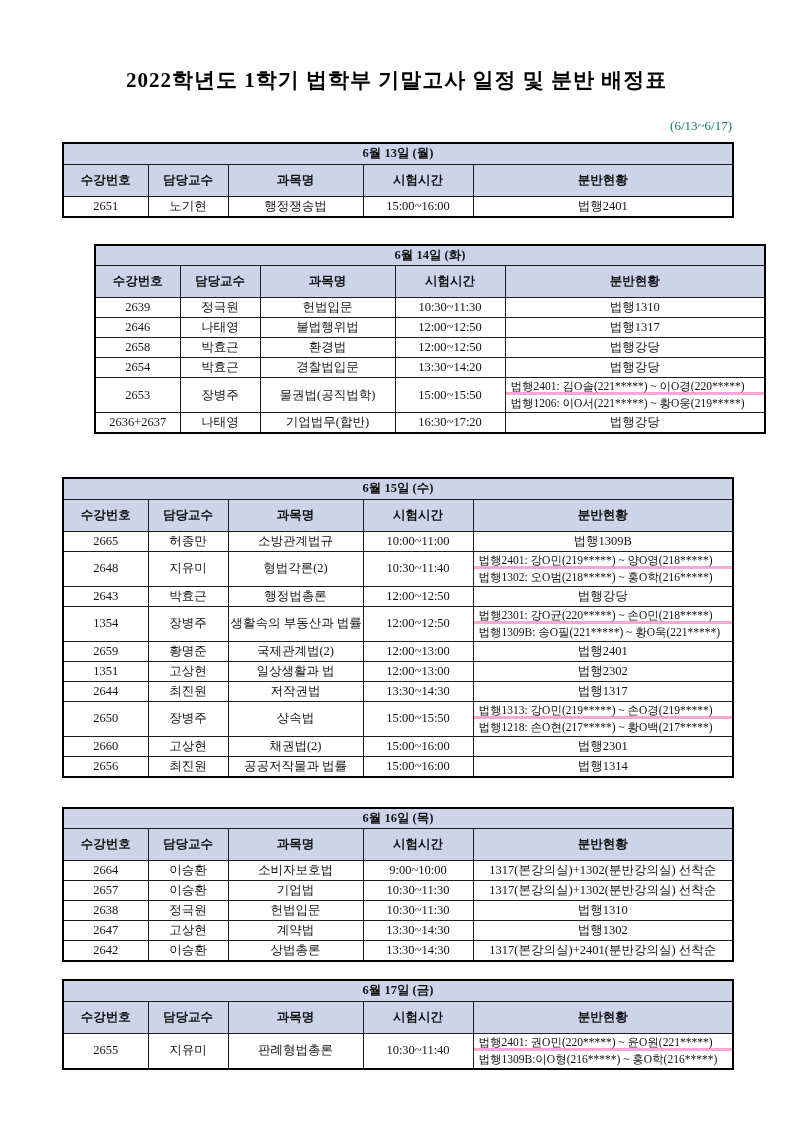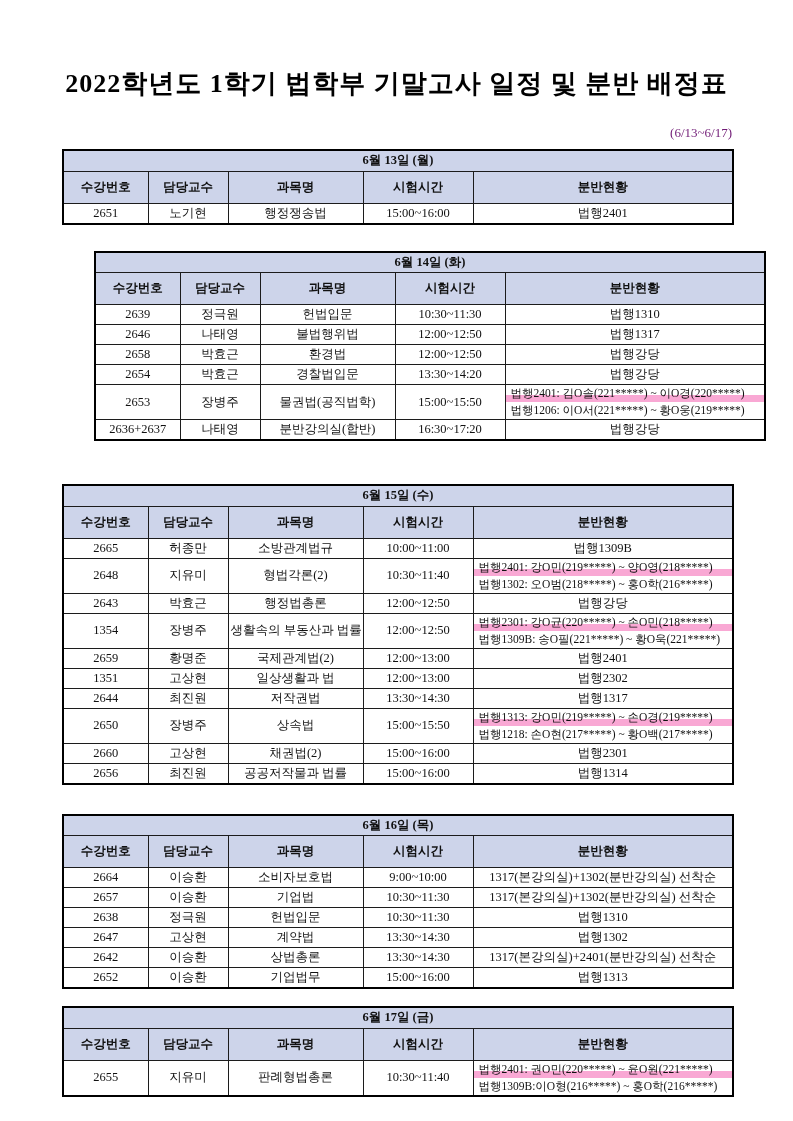--- a/index.html
+++ b/index.html
@@ -7,32 +7,32 @@
   body {
     width:793px; height:1121px;
     font-family:"Liberation Serif","DejaVu Serif",serif;
     color:#111111;
     overflow:hidden;
   }
   .page { width:793px; height:1121px; position:relative; background:#ffffff; }
   .doc-title {
     text-align:center;
     padding-top:66px;
-    font-size:26px;
+    font-size:21px;
     font-weight:bold;
     letter-spacing:1px;
     color:#000000;
   }
   .date-range {
     width:732px;            
     text-align:right;
     margin-top:24px;
     margin-bottom:8px;
     font-size:13px;
-    color:#701a75;
+    color:#0f766e;
     padding-left:8px;
   }
   .tables { padding-left:62px; }
   table.sched {
     border-collapse:collapse;
     table-layout:fixed;
     width:670px;
     border:2px solid #000000;
   }
   table.sched:nth-of-type(1){ margin-bottom:26px; }
@@ -58,21 +58,21 @@
   td.colh {
     background:var(--hdr-bg,#cdd4ea);
     font-weight:bold;
     font-size:13px;
     height:32px;
   }
   td.c { height:18px; }
   td.assign.split { padding:0; }
   .subline {
     display:block;
-    border-bottom:7px solid #f9a8d4;
+    border-bottom:3px solid #f9a8d4;
     text-align:left;
     padding:1px 5px;
     font-size:11.5px;
     height:17px;
     line-height:15px;
     white-space:nowrap;
   }
   .subline:last-child { border-bottom:none; }
 </style>
 </head>
@@ -163,21 +163,21 @@
             <td class="c">물권법(공직법학)</td>
             <td class="c">15:00~15:50</td>
             <td class="c assign split">
               <div class="subline">법행2401: 김O솔(221*****) ~ 이O경(220*****)</div>
               <div class="subline">법행1206: 이O서(221*****) ~ 황O웅(219*****)</div>
             </td>
           </tr>
           <tr>
             <td class="c">2636+2637</td>
             <td class="c">나태영</td>
-            <td class="c">분반강의실(합반)</td>
+            <td class="c">기업법무(합반)</td>
             <td class="c">16:30~17:20</td>
             <td class="c assign">법행강당</td>
           </tr>
         </tbody>
       </table>
       <table class="sched">
         <colgroup>
           <col style="width: 85px;">
           <col style="width: 80px;">
           <col style="width: 135px;">
@@ -323,27 +323,20 @@
             <td class="c">13:30~14:30</td>
             <td class="c assign">법행1302</td>
           </tr>
           <tr>
             <td class="c">2642</td>
             <td class="c">이승환</td>
             <td class="c">상법총론</td>
             <td class="c">13:30~14:30</td>
             <td class="c assign">1317(본강의실)+2401(분반강의실) 선착순</td>
           </tr>
-          <tr>
-            <td class="c">2652</td>
-            <td class="c">이승환</td>
-            <td class="c">기업법무</td>
-            <td class="c">15:00~16:00</td>
-            <td class="c assign">법행1313</td>
-          </tr>
         </tbody>
       </table>
       <table class="sched">
         <colgroup>
           <col style="width: 85px;">
           <col style="width: 80px;">
           <col style="width: 135px;">
           <col style="width: 110px;">
           <col style="width: 260px;">
         </colgroup>

